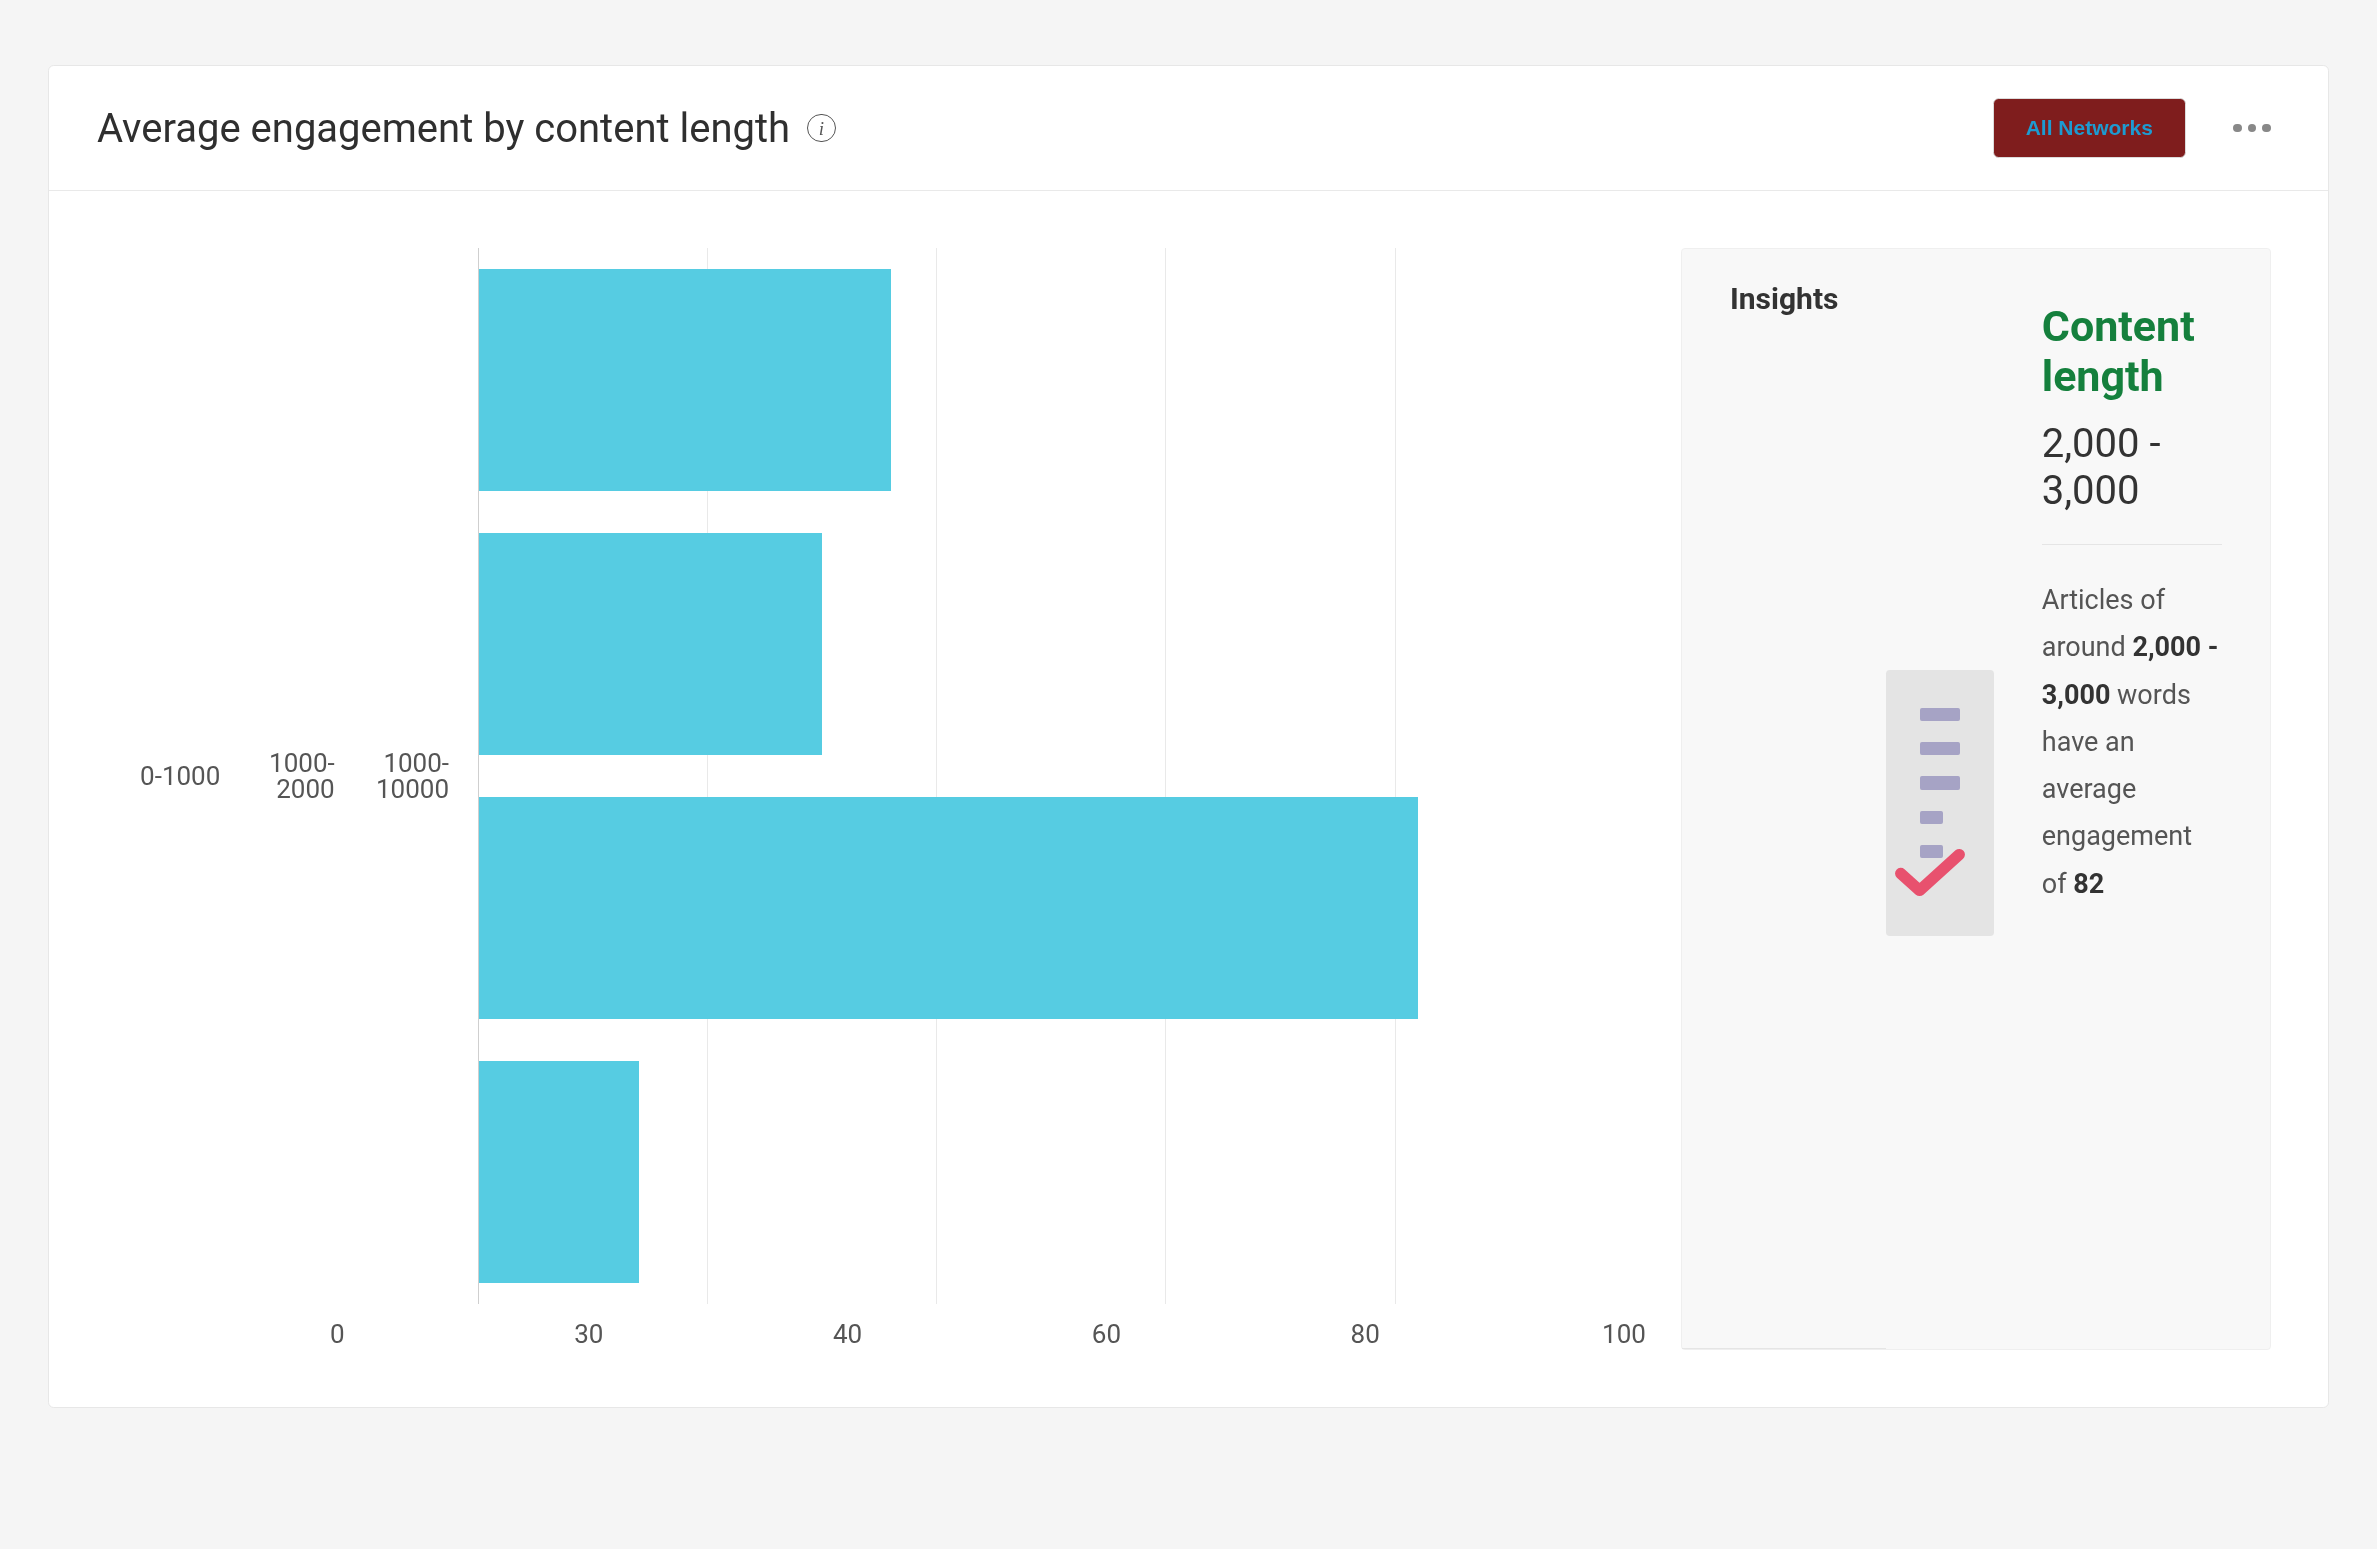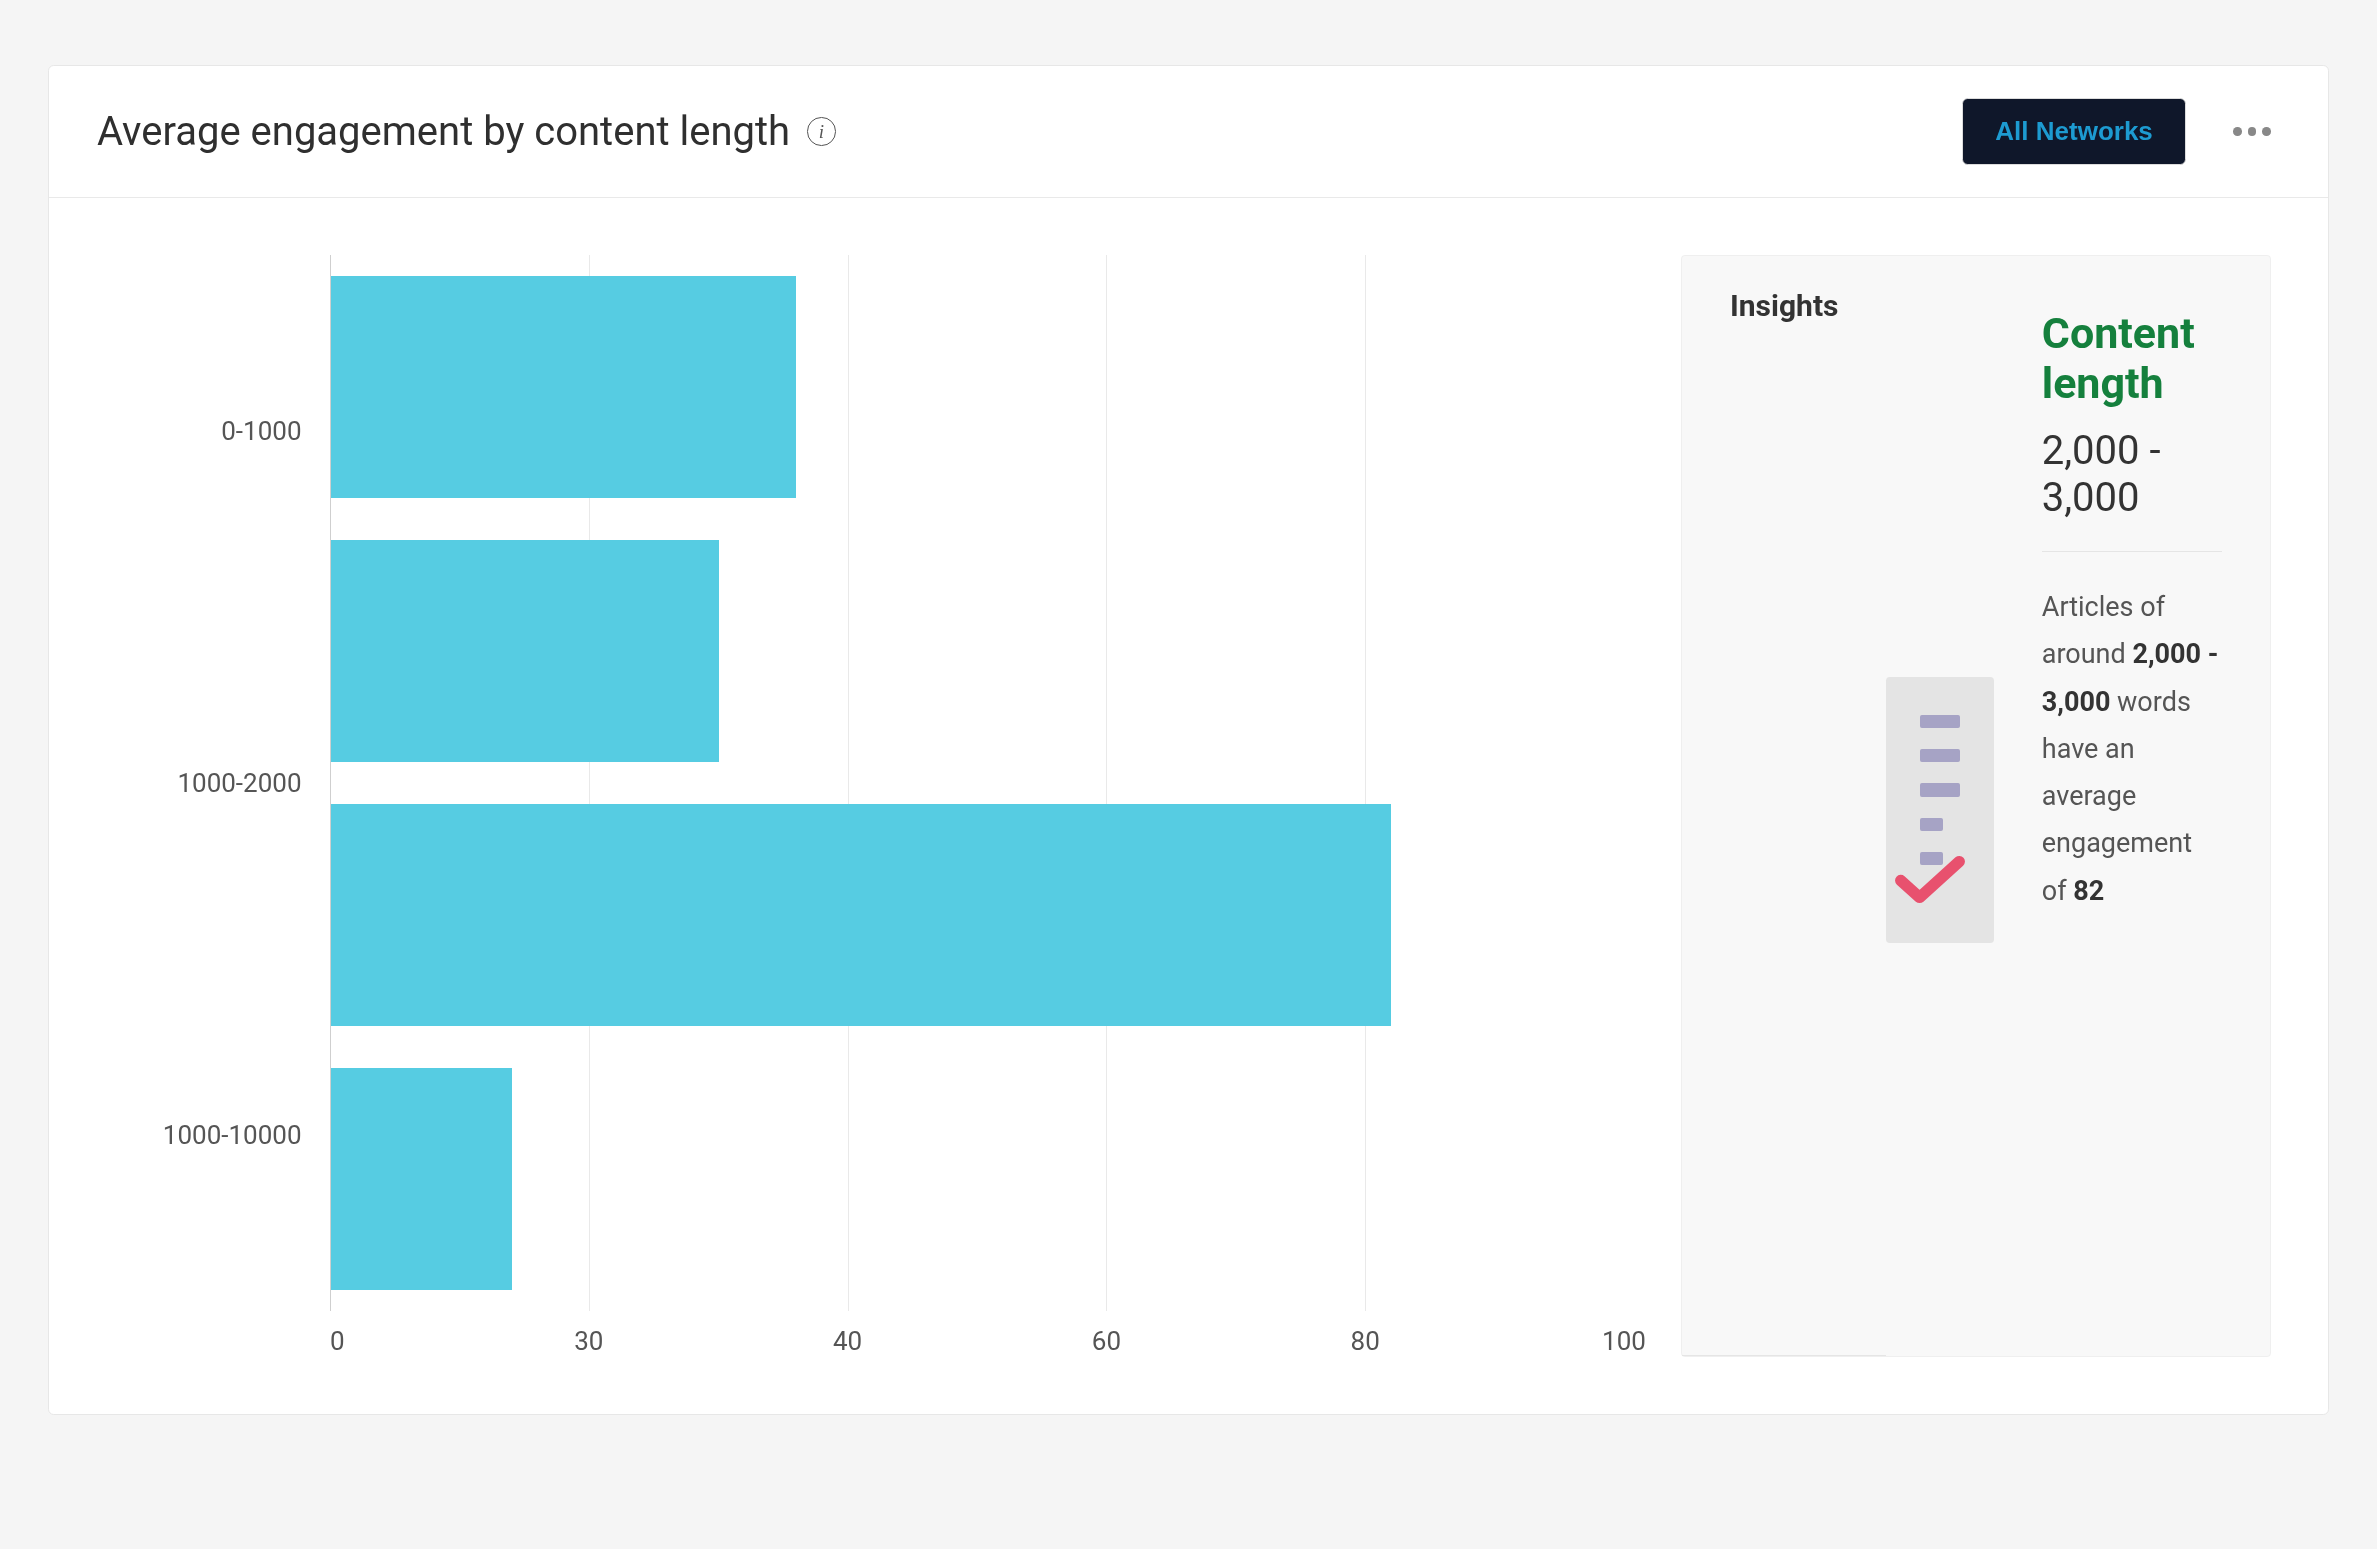--- a/index.html
+++ b/index.html
@@ -51,25 +51,25 @@
     font-style: italic;
     line-height: 1;
     color: #555;
   }
   .header-right {
     display: flex;
     align-items: center;
     gap: 38px;
   }
   .dropdown-btn {
-    background: #0f172a;
+    background: #7f1d1d;
     border: 1px solid #dcdcdc;
     border-radius: 5.7px;
     padding: 17px 32px;
-    font-size: 26px;
+    font-size: 21px;
     font-weight: 600;
     color: #1d9bd1;
     cursor: pointer;
   }
   .kebab {
     display: flex;
     gap: 5.7px;
     cursor: pointer;
     padding: 9.5px;
   }
@@ -91,21 +91,21 @@
   .chart-panel {
     flex: 1;
     min-width: 0;
   }
   .chart {
     position: relative;
     display: flex;
   }
   .y-axis {
     display: flex;
-    flex-direction: column;
+    flex-direction: row;
     min-width: 224px;
     font-size: 26px;
     color: #555;
     text-align: right;
     padding-right: 28.5px;
     line-height: 1;
   }
   .y-label {
     flex: 1;
     display: flex;

